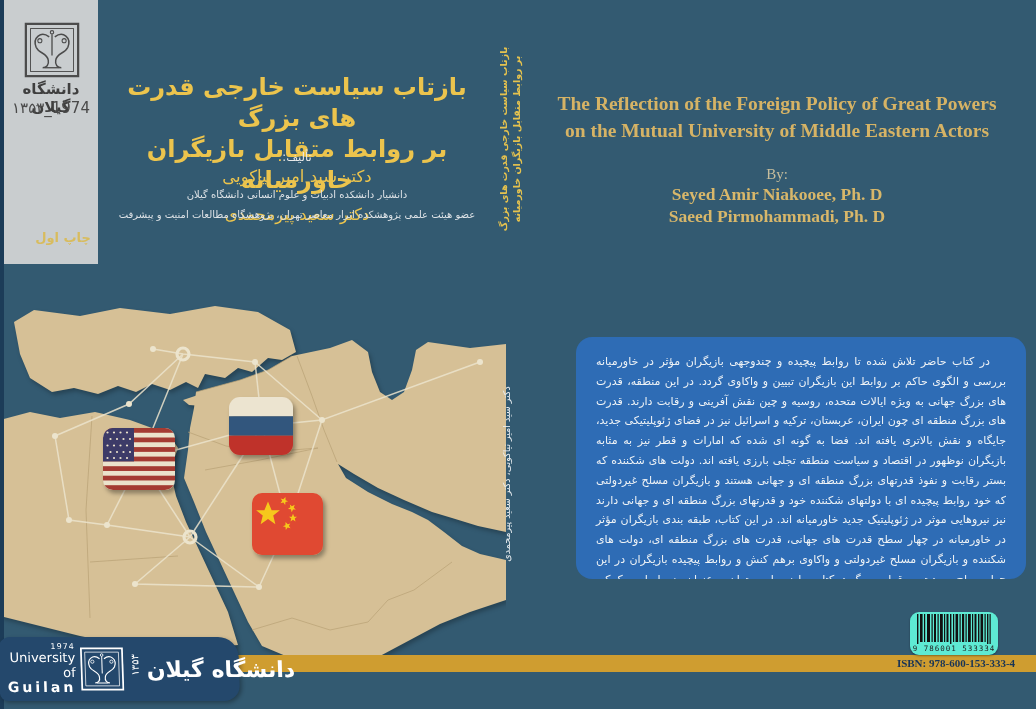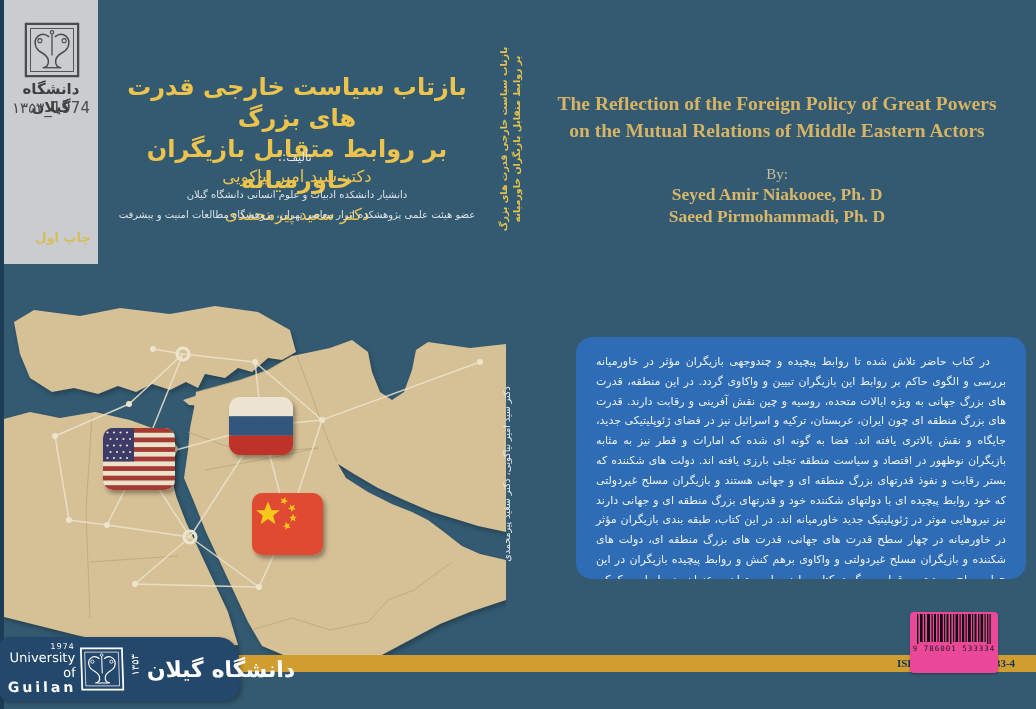--- a/index.html
+++ b/index.html
@@ -58,21 +58,21 @@
   .synopsis{left:576px;top:337px;width:450px;height:242px;background:#2e6cb5;
     border-radius:16px;box-sizing:border-box;padding:15px 20px 12px 20px;overflow:hidden;}
   .synopsis .txt{direction:rtl;text-align:justify;color:#eff3f6;
     font-size:11px;line-height:19.8px;text-indent:16px;}
   
   .gold-stripe{left:0;top:655px;width:1036px;height:17px;background:#cf9d30;}
   .isbn{left:846px;top:655px;width:220px;height:17px;line-height:17px;text-align:center;
     color:#173457;font-size:11px;font-weight:bold;
     font-family:"Liberation Serif","DejaVu Serif",serif;}
   
-  .barcode{left:910px;top:612px;width:88px;height:61px;background:#ec4899;border-radius:4px;
+  .barcode{left:910px;top:612px;width:88px;height:43px;background:#5eead4;border-radius:9px;
     box-shadow:0 1px 2px rgba(0,0,0,.35);}
   .barcode .digits{position:absolute;left:0;top:32px;width:100%;text-align:center;
     color:#222;font-size:7.5px;letter-spacing:1px;
     font-family:"DejaVu Sans Mono",monospace;white-space:nowrap;}
   
   .bottom-banner{left:-2px;top:637px;width:240px;height:64px;background:#24486c;
     border-radius:12px 20px 16px 8px;transform:skewX(2deg);transform-origin:top left;
     box-shadow:2px 2px 4px rgba(0,0,0,.3);
     display:flex;align-items:center;gap:5px;box-sizing:border-box;padding:5px 8px;}
   .bb-en{width:80px;text-align:right;color:#fff;line-height:1.1;}
@@ -265,21 +265,21 @@
       <div>بر روابط متقابل بازیگران خاورمیانه</div>
     </div>
   </div>
   <div class="vrot spine-authors">
     <div class="vrot-inner">دکتر سید امیر نیاکویی، دکتر سعید پیرمحمدی</div>
   </div>
 
 
   <div class="abs en-title">
     <div>The Reflection of the Foreign Policy of Great Powers</div>
-    <div>on the Mutual Relations of Middle Eastern Actors</div>
+    <div>on the Mutual University of Middle Eastern Actors</div>
   </div>
   <div class="abs en-by">By:</div>
   <div class="abs en-author" style="top:184px">Seyed Amir Niakooee, Ph. D</div>
   <div class="abs en-author" style="top:206px">Saeed Pirmohammadi, Ph. D</div>
 
   <div class="abs synopsis">
     <div class="txt">در کتاب حاضر تلاش شده تا روابط پیچیده و چندوجهی بازیگران مؤثر در خاورمیانه بررسی و الگوی حاکم بر روابط این بازیگران تبیین و واکاوی گردد. در این منطقه، قدرت های بزرگ جهانی به ویژه ایالات متحده، روسیه و چین نقش آفرینی و رقابت دارند. قدرت های بزرگ منطقه ای چون ایران، عربستان، ترکیه و اسرائیل نیز در فضای ژئوپلیتیکی جدید، جایگاه و نقش بالاتری یافته اند. فضا به گونه ای شده که امارات و قطر نیز به مثابه بازیگران نوظهور در اقتصاد و سیاست منطقه تجلی بارزی یافته اند. دولت های شکننده که بستر رقابت و نفوذ قدرتهای بزرگ منطقه ای و جهانی هستند و بازیگران مسلح غیردولتی که خود روابط پیچیده ای با دولتهای شکننده خود و قدرتهای بزرگ منطقه ای و جهانی دارند نیز نیروهایی موثر در ژئوپلیتیک جدید خاورمیانه اند. در این کتاب، طبقه بندی بازیگران مؤثر در خاورمیانه در چهار سطح قدرت های جهانی، قدرت های بزرگ منطقه ای، دولت های شکننده و بازیگران مسلح غیردولتی و واکاوی برهم کنش و روابط پیچیده بازیگران در این چهار سطح مورد توجه قرار می گیرد. کتاب حاضر را می توان به عنوان منبع اصلی و کمکی برای دروس مرتبط با خاورمیانه در مقطع کارشناسی ارشد و دکتری رشته های علوم سیاسی، روابط بین الملل و مطالعات خاورمیانه مورد استفاده قرار داد.</div>
   </div>
 
   <div class="abs gold-stripe"></div>

